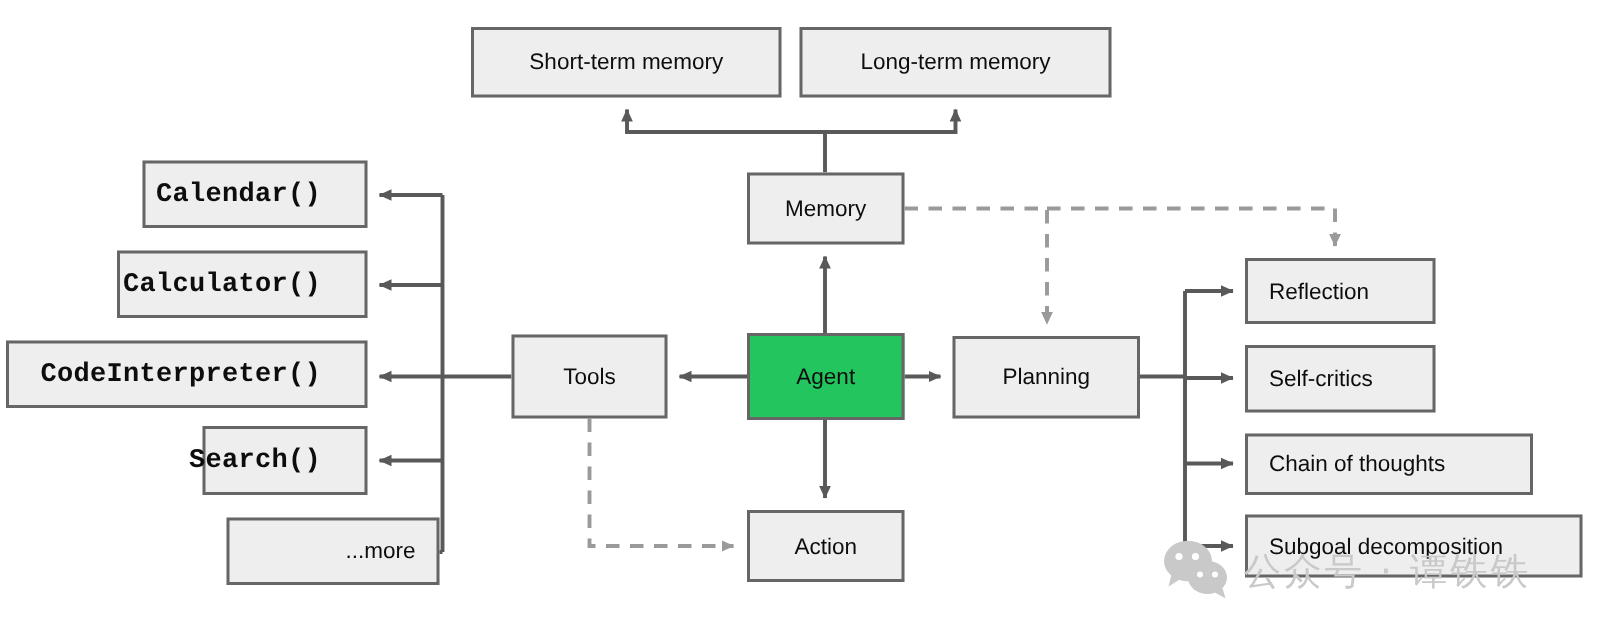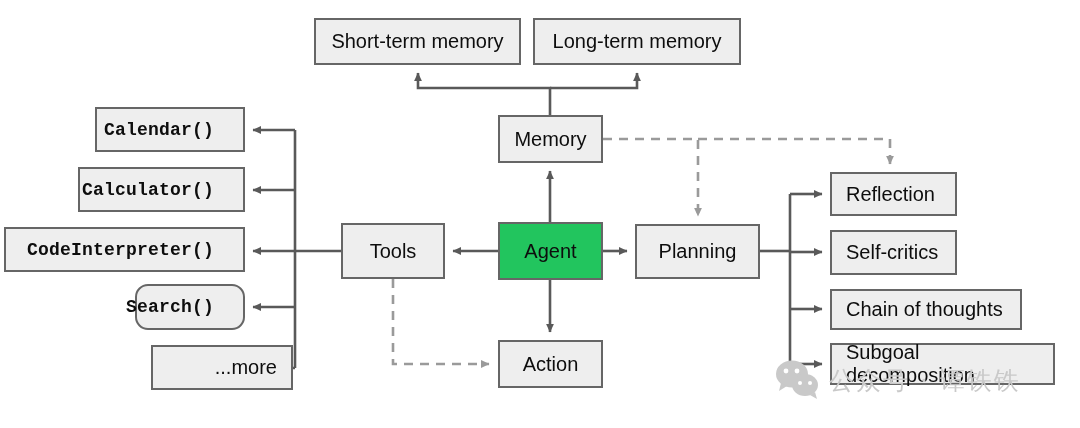--- a/index.html
+++ b/index.html
@@ -27,21 +27,21 @@
     box-sizing: border-box;
     background: #eeeeee;
     border: 2px solid #666666;
     display: flex;
     align-items: center;
     color: #0d0d0d;
     z-index: 3;
   }
   .node.sans {
     font-family: "Liberation Sans", sans-serif;
-    font-size: 20px;
+    font-size: 15px;
     font-weight: normal;
     justify-content: center;
   }
   .node.mono {
     font-family: "Liberation Mono", "DejaVu Sans Mono", monospace;
     font-size: 18px;
     font-weight: bold;
     letter-spacing: 0.2px;
     justify-content: flex-end;
     padding-right: 29px;
@@ -129,21 +129,21 @@
       <div class="node sans" style="left: 314px; top: 18px; width: 207px; height: 47px;">Short-term memory</div>
       <div class="node sans" style="left: 533px; top: 18px; width: 208px; height: 47px;">Long-term memory</div>
       <div class="node sans" style="left: 498px; top: 115px; width: 105px; height: 48px;">Memory</div>
       <div class="node sans agent" style="left: 498px; top: 222px; width: 105px; height: 58px;">Agent</div>
       <div class="node sans" style="left: 341px; top: 223px; width: 104px; height: 56px;">Tools</div>
       <div class="node sans" style="left: 635px; top: 224px; width: 125px; height: 55px;">Planning</div>
       <div class="node sans" style="left: 498px; top: 340px; width: 105px; height: 48px;">Action</div>
       <div class="node mono" style="left: 95px; top: 107px; width: 150px; height: 45px;">Calendar()</div>
       <div class="node mono" style="left: 78px; top: 167px; width: 167px; height: 45px;">Calculator()</div>
       <div class="node mono" style="left: 4px; top: 227px; width: 241px; height: 45px; font-family: Liberation Mono, monospace;">CodeInterpreter()</div>
-      <div class="node mono" style="left: 135px; top: 284px; width: 110px; height: 46px; border-radius: 13px;">Search()</div>
+      <div class="node mono" style="left: 135px; top: 284px; width: 110px; height: 46px;">Search()</div>
       <div class="node sans rightal" style="left: 103px; top: 345px; width: 142px; height: 45px; margin-left: 48px;">...more</div>
       <div class="node sans leftal" style="left: 830px; top: 172px; width: 127px; height: 44px;">Reflection</div>
       <div class="node sans leftal" style="left: 830px; top: 230px; width: 127px; height: 45px;">Self-critics</div>
       <div class="node sans leftal" style="left: 830px; top: 289px; width: 192px; height: 41px;">Chain of thoughts</div>
       <div class="node sans leftal" style="left: 830px; top: 343px; width: 225px; height: 42px;">Subgoal decomposition</div>
     </div>
 
   <div class="wm" id="watermark" style="left: 775px; top: 360px; display: flex; align-items: center; gap: 8px;">
     <svg width="46" height="40" viewBox="0 0 46 40" xmlns="http://www.w3.org/2000/svg">
       <ellipse cx="17" cy="14" rx="16" ry="13.5" fill="#c9c9c9"></ellipse>

